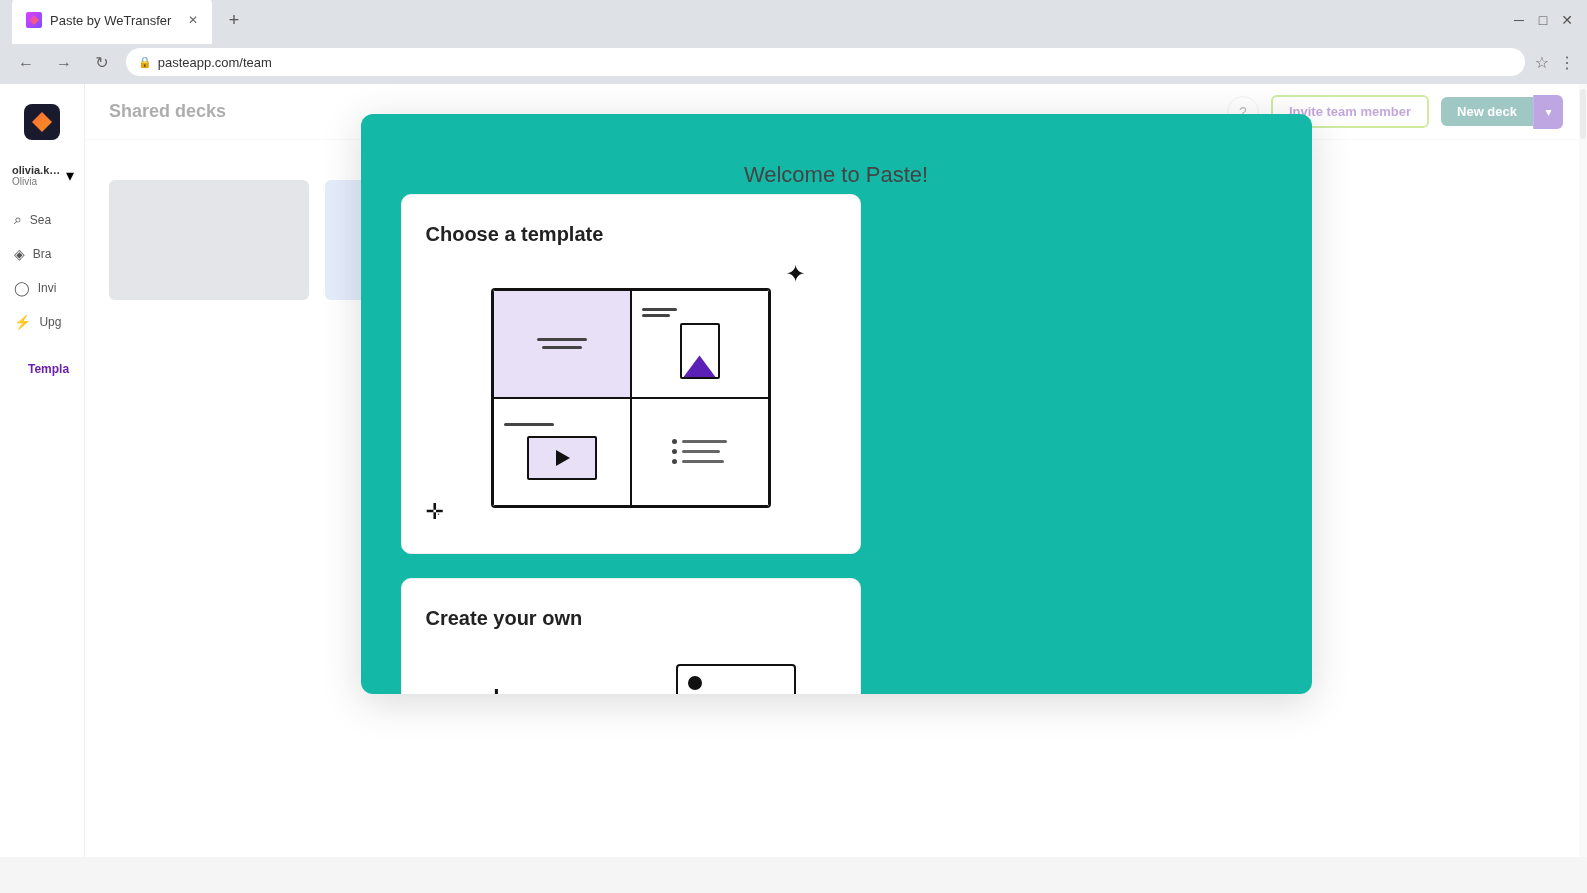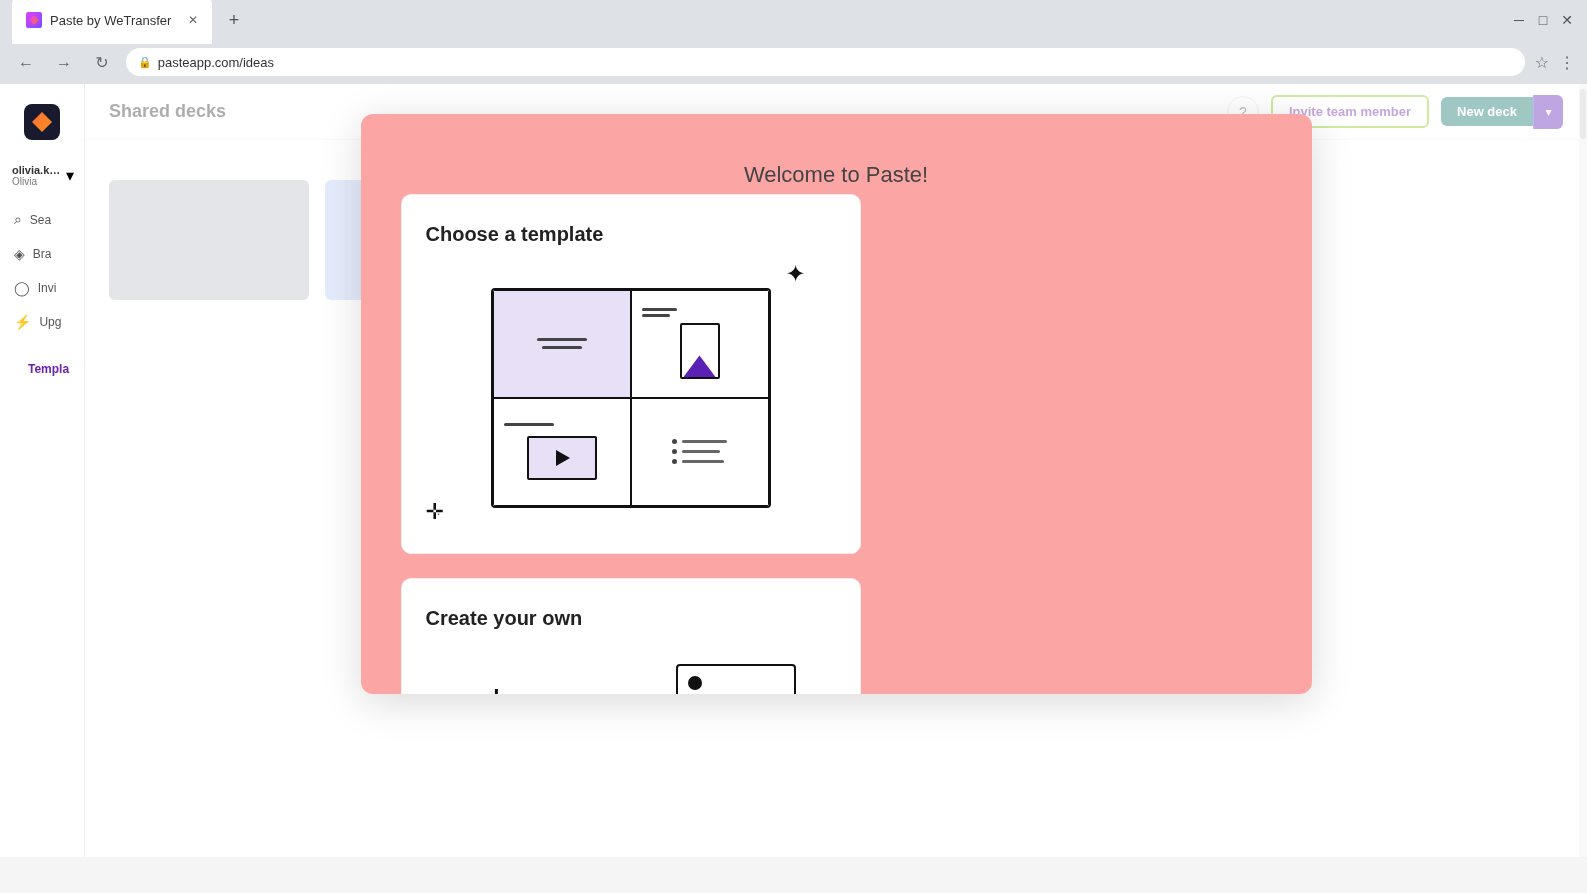--- a/index.html
+++ b/index.html
@@ -49,21 +49,21 @@
     .invite-btn { padding: 7px 16px; border: 2px solid #84cc16; border-radius: 6px; background: none; color: #6b21a8; font-size: 13px; font-weight: 600; cursor: pointer; }
     .new-deck-group { display: flex; align-items: center; }
     .new-deck-btn { padding: 7px 16px; background: #0f766e; color: #fff; border: none; border-radius: 6px 0 0 6px; font-size: 13px; font-weight: 600; cursor: pointer; }
     .new-deck-arrow { width: 30px; height: 34px; background: #5b21b6; color: #fff; border: none; border-radius: 0 6px 6px 0; border-left: 1px solid #7c3aed; cursor: pointer; display: flex; align-items: center; justify-content: center; font-size: 12px; }
 
     
     .decks-bg { padding: 20px 24px; opacity: 0.3; }
 
     
     .modal-overlay { position: absolute; top: 0; left: 0; right: 0; bottom: 0; background: rgba(255,255,255,0.6); display: flex; align-items: flex-start; justify-content: center; z-index: 100; }
-    .modal { background: #fca5a5; border-radius: 12px; box-shadow: 0 8px 40px rgba(0,0,0,0.15); width: 951px; max-height: 580px; overflow-y: auto; margin-top: 30px; padding: 48px 40px 40px; }
+    .modal { background: #14b8a6; border-radius: 12px; box-shadow: 0 8px 40px rgba(0,0,0,0.15); width: 951px; max-height: 580px; overflow-y: auto; margin-top: 30px; padding: 48px 40px 40px; }
     .modal-title { text-align: center; font-size: 22px; color: #444; margin-bottom: 6px; font-weight: 400; }
     .modal-subtitle { text-align: center; font-size: 22px; color: #111; font-weight: 700; margin-bottom: 40px; }
     .modal-cards { display: flex; gap: 24px; justify-content: center; flex-direction: column; }
     .modal-card { flex: 1; max-width: 460px; background: #fff; border: 1px solid #eee; border-radius: 10px; padding: 28px 24px; cursor: pointer; display: flex; flex-direction: column; align-items: center; min-height: 360px; }
     .card-title { font-size: 20px; font-weight: 600; color: #222; margin-bottom: 24px; align-self: flex-start; }
     .card-illustration { width: 100%; flex: 1; display: flex; align-items: center; justify-content: center; position: relative; }
 
     
     .template-grid { width: 280px; height: 220px; border: 2px solid #111; border-radius: 4px; display: grid; grid-template-columns: 1fr 1fr; grid-template-rows: 1fr 1fr; overflow: hidden; position: relative; }
     .tg-cell { border: 1px solid #111; display: flex; align-items: center; justify-content: center; flex-direction: column; gap: 6px; padding: 10px; }
@@ -114,21 +114,21 @@
       <button class="window-btn">✕</button>
     </div>
   </div>
 
   <div class="address-bar">
     <button class="nav-btn">←</button>
     <button class="nav-btn">→</button>
     <button class="nav-btn">↻</button>
     <div class="url-bar">
       <span class="url-lock">🔒</span>
-      <span class="url-text">pasteapp.com/ideas</span>
+      <span class="url-text">pasteapp.com/team</span>
     </div>
     <button class="bookmark-btn">☆</button>
     <button class="menu-btn">⋮</button>
   </div>
 </div>
 
 <div class="app-container">
 
   <div class="sidebar">
     <div class="sidebar-logo">

